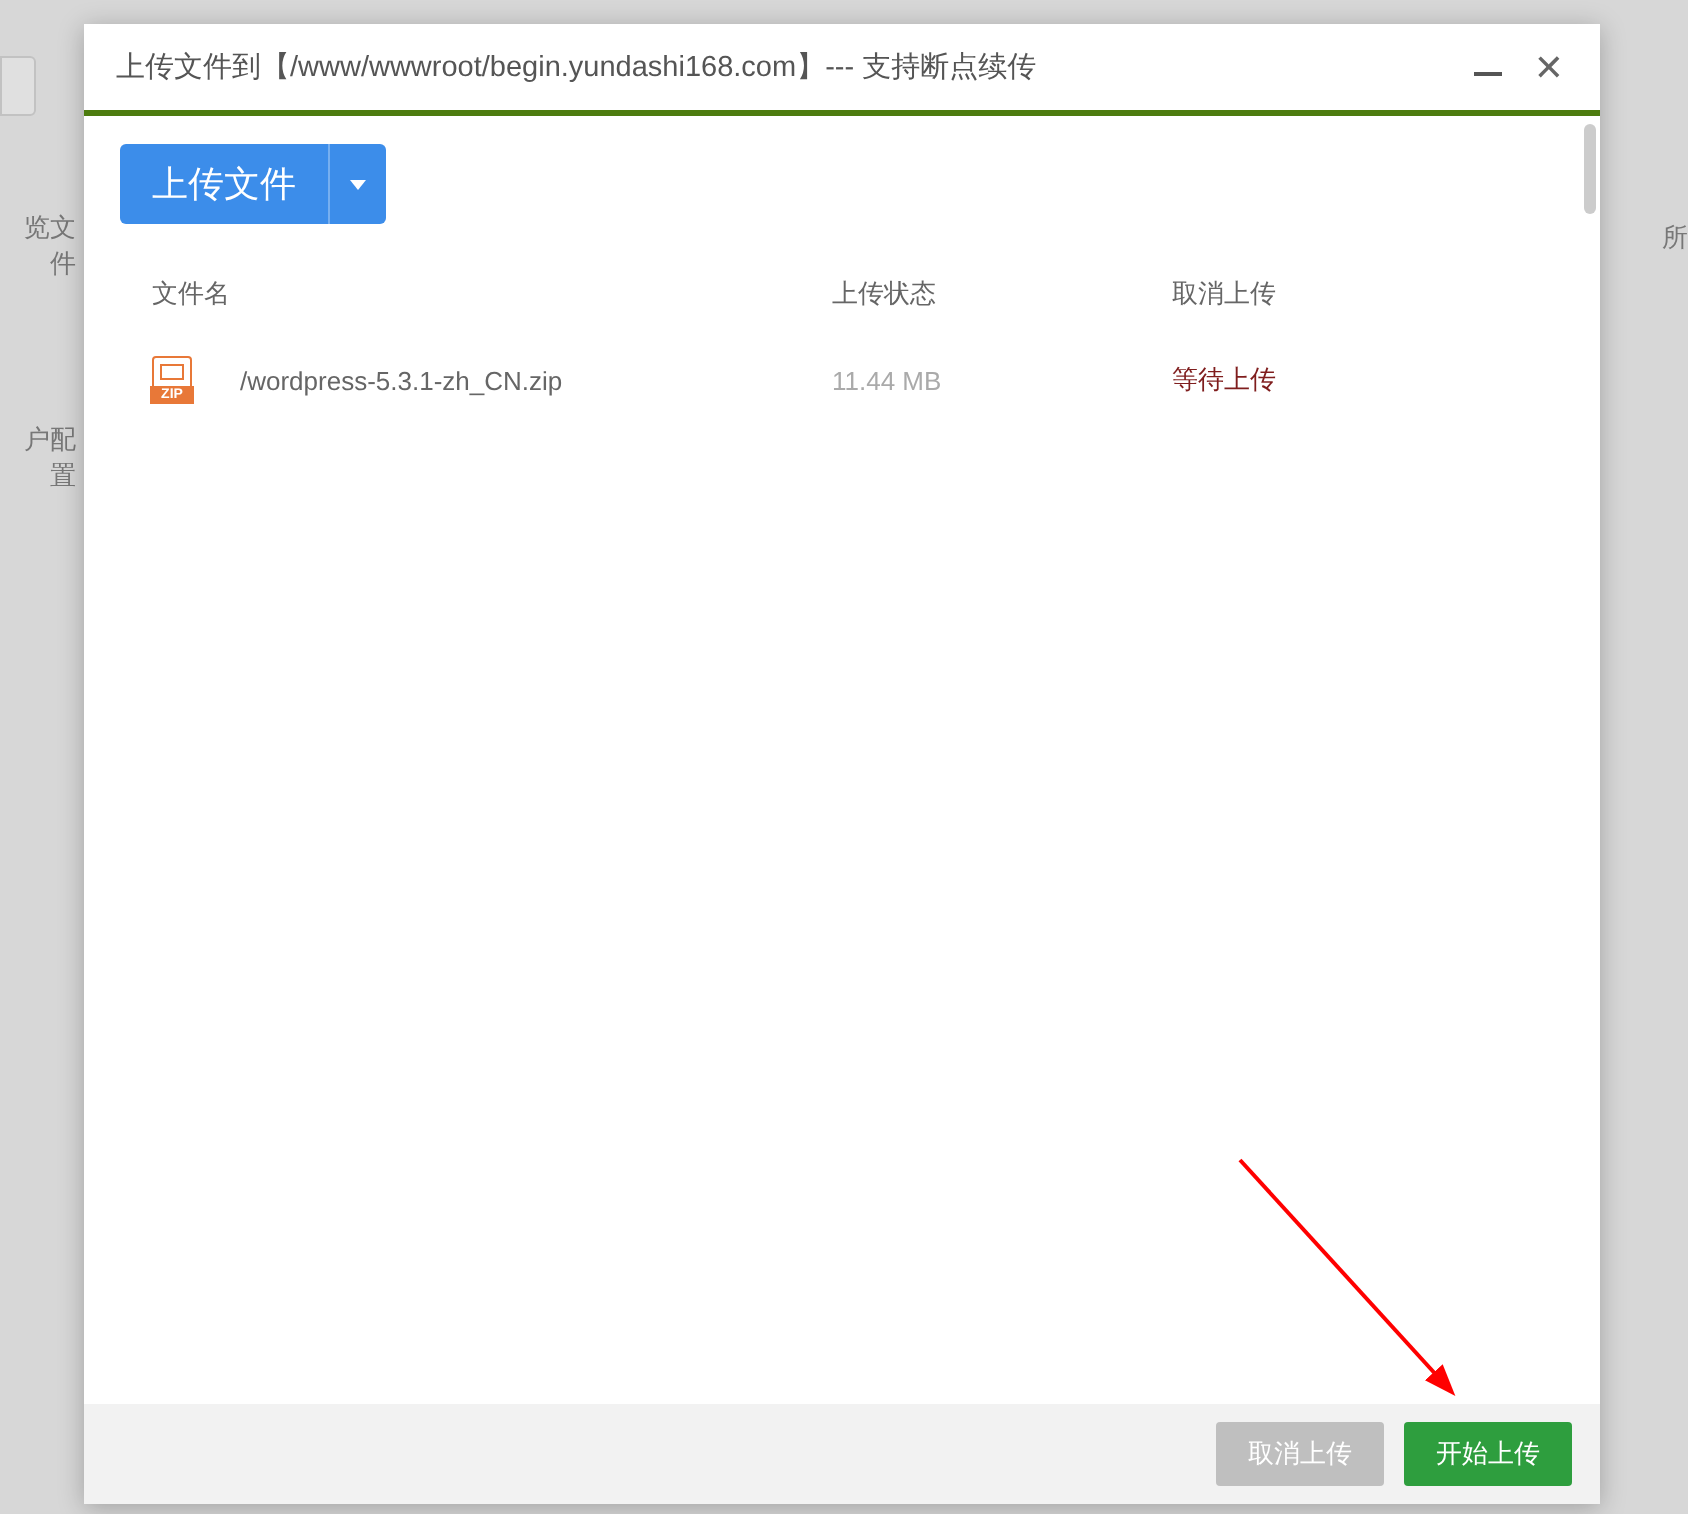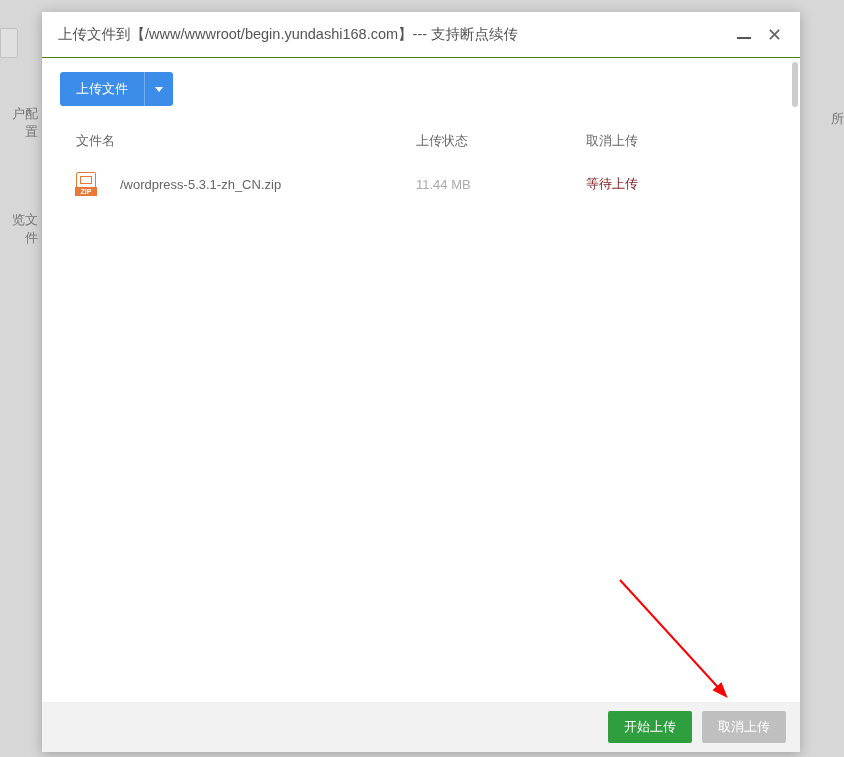--- a/index.html
+++ b/index.html
@@ -71,21 +71,21 @@
       background: #fff;
       box-shadow: 0 2px 12px rgba(0,0,0,0.25);
       display: flex;
       flex-direction: column;
     }
     .dialog-header {
       height: 46px;
       display: flex;
       align-items: center;
       padding: 0 16px;
-      border-bottom: 1px solid #4d7c0f;
+      border-bottom: 3px solid #4d7c0f;
     }
     .dialog-title {
       flex: 1;
       font-size: 14.5px;
       color: #555;
     }
     .dialog-controls {
       display: flex;
       gap: 14px;
       align-items: center;
@@ -121,21 +121,21 @@
     }
     .upload-btn-group {
       display: inline-flex;
       margin-bottom: 16px;
     }
     .upload-btn {
       background: #3c8dea;
       color: #fff;
       border: none;
       padding: 8px 16px;
-      font-size: 13px;
+      font-size: 18px;
       cursor: pointer;
       border-radius: 3px 0 0 3px;
     }
     .upload-btn-dropdown {
       background: #3c8dea;
       color: #fff;
       border: none;
       border-left: 1px solid rgba(255,255,255,0.3);
       padding: 8px 10px;
       cursor: pointer;
@@ -249,22 +249,22 @@
       height: 140px;
       pointer-events: none;
     }
   </style>
 </head>
 <body>
 
 <div class="bg-ui">
   <div class="bg-button"></div>
   <div class="bg-sidebar">
+    <div>览文件</div>
     <div>户配置</div>
-    <div>览文件</div>
   </div>
   <div class="bg-right">所</div>
 </div>
 
 <div class="overlay"></div>
 
 <div class="dialog">
   <div class="dialog-header">
     <div class="dialog-title">上传文件到【/www/wwwroot/begin.yundashi168.com】--- 支持断点续传</div>
     <div class="dialog-controls">
@@ -298,22 +298,22 @@
           </div>
           <span>/wordpress-5.3.1-zh_CN.zip</span>
         </div>
         <div class="file-size-cell">11.44 MB</div>
         <div class="file-status-cell">等待上传</div>
       </div>
     </div>
   </div>
 
   <div class="dialog-footer">
+    <button class="footer-btn btn-cancel">取消上传</button>
     <button class="footer-btn btn-start">开始上传</button>
-    <button class="footer-btn btn-cancel">取消上传</button>
   </div>
 </div>
 
 <svg class="arrow-annotation" viewBox="0 0 170 140">
   <defs>
     <marker id="arrowhead" markerWidth="8" markerHeight="8" refX="6" refY="3" orient="auto">
       <polygon points="0 0, 8 3, 0 6" fill="#ff0000"></polygon>
     </marker>
   </defs>
   <line x1="5" y1="5" x2="110" y2="120" stroke="#ff0000" stroke-width="2" marker-end="url(#arrowhead)"></line>

